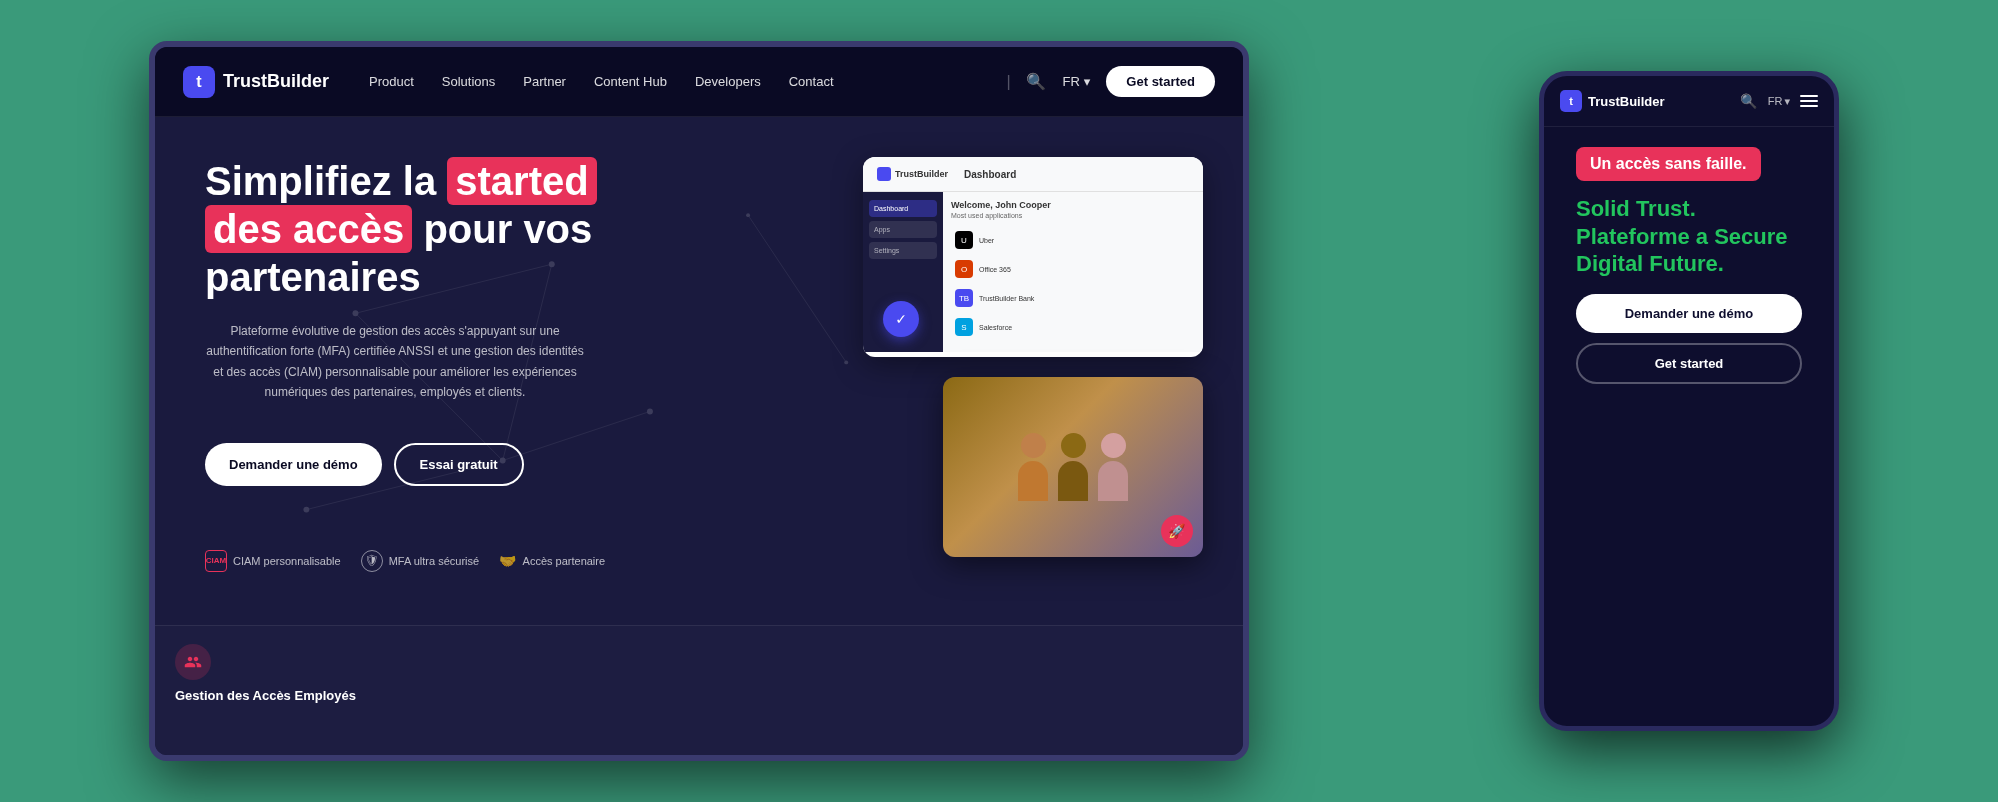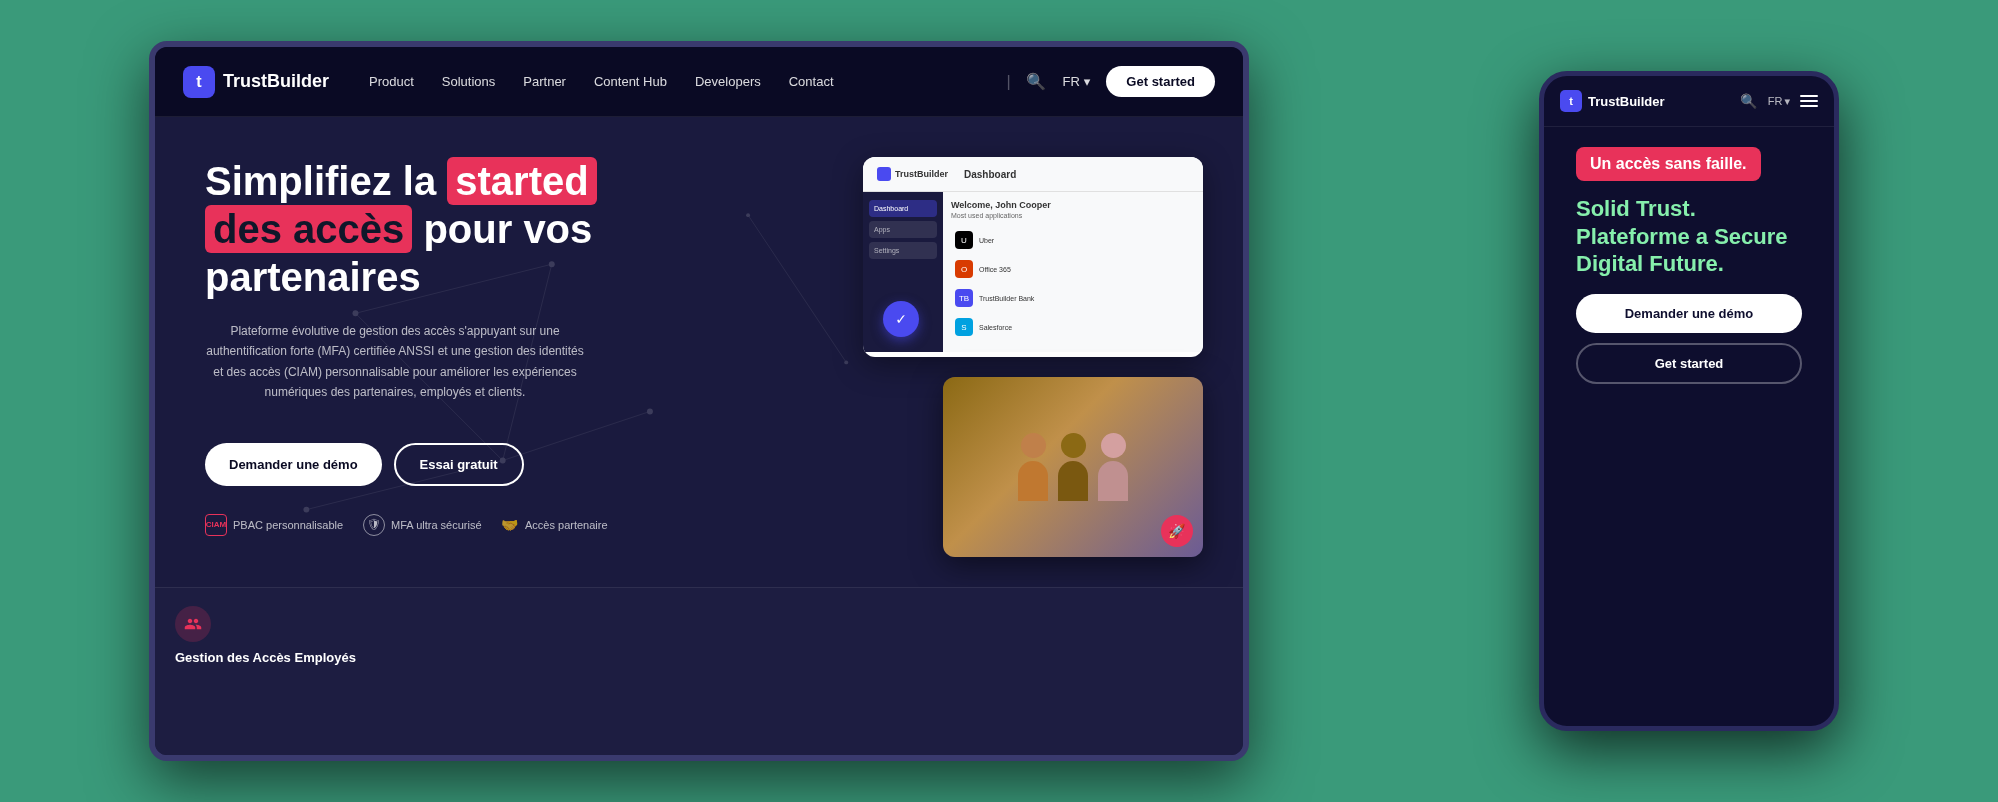--- a/index.html
+++ b/index.html
@@ -154,21 +154,21 @@
     .hero-highlight-pink {
       background: #e8325a;
       color: white;
       border-radius: 6px;
       padding: 2px 8px;
       display: inline;
     }
 
     .hero-highlight-pink2 {
       background: #e8325a;
-      color: #0f172a;
+      color: #ffffff;
       border-radius: 6px;
       padding: 2px 8px;
       display: inline;
     }
 
     .hero-desc {
       color: rgba(255,255,255,0.7);
       font-size: 12px;
       line-height: 1.7;
       margin-bottom: 40px;
@@ -209,20 +209,21 @@
       align-items: center;
       gap: 20px;
     }
 
     .badge-item {
       display: flex;
       align-items: center;
       gap: 6px;
       font-size: 11px;
       color: rgba(255,255,255,0.7);
+      margin-top: 36px;
     }
 
     .badge-icon {
       width: 22px;
       height: 22px;
       border: 1.5px solid #e8325a;
       border-radius: 4px;
       display: flex;
       align-items: center;
       justify-content: center;
@@ -435,21 +436,21 @@
     }
 
     
     .laptop-bottom {
       position: absolute;
       bottom: 0;
       left: 0;
       right: 0;
       display: flex;
       gap: 0;
-      height: 168px;
+      height: 130px;
       justify-content: center;
     }
 
     .bottom-card {
       flex: 1;
       background: rgba(30,30,65,0.95);
       border-top: 1px solid rgba(255,255,255,0.08);
       border-right: 1px solid rgba(255,255,255,0.08);
       padding: 18px 20px;
       display: flex;
@@ -578,21 +579,21 @@
       padding: 8px 14px;
       font-size: 16px;
       font-weight: 700;
       margin-bottom: 14px;
       display: inline-block;
     }
 
     .mobile-title {
       font-size: 22px;
       font-weight: 800;
-      color: #86efac;
+      color: #22c55e;
       line-height: 1.25;
       margin-bottom: 16px;
     }
 
     .mobile-desc {
       font-size: 11px;
       color: rgba(255,255,255,0.65);
       line-height: 1.6;
       margin-bottom: 20px;
     }
@@ -699,21 +700,21 @@
         <p class="hero-desc">Plateforme évolutive de gestion des accès s'appuyant sur une authentification forte (MFA) certifiée ANSSI et une gestion des identités et des accès (CIAM) personnalisable pour améliorer les expériences numériques des partenaires, employés et clients.</p>
 
         <div class="hero-buttons">
           <button class="btn-demo">Demander une démo</button>
           <button class="btn-trial">Essai gratuit</button>
         </div>
 
         <div class="hero-badges">
           <div class="badge-item">
             <div class="badge-icon">CIAM</div>
-            <span>PBAC personnalisable</span>
+            <span>CIAM personnalisable</span>
           </div>
           <div class="badge-item">
             <div class="badge-shield">🛡</div>
             <span>MFA ultra sécurisé</span>
           </div>
           <div class="badge-item">
             <span class="badge-hands">🤝</span>
             <span>Accès partenaire</span>
           </div>
         </div>

